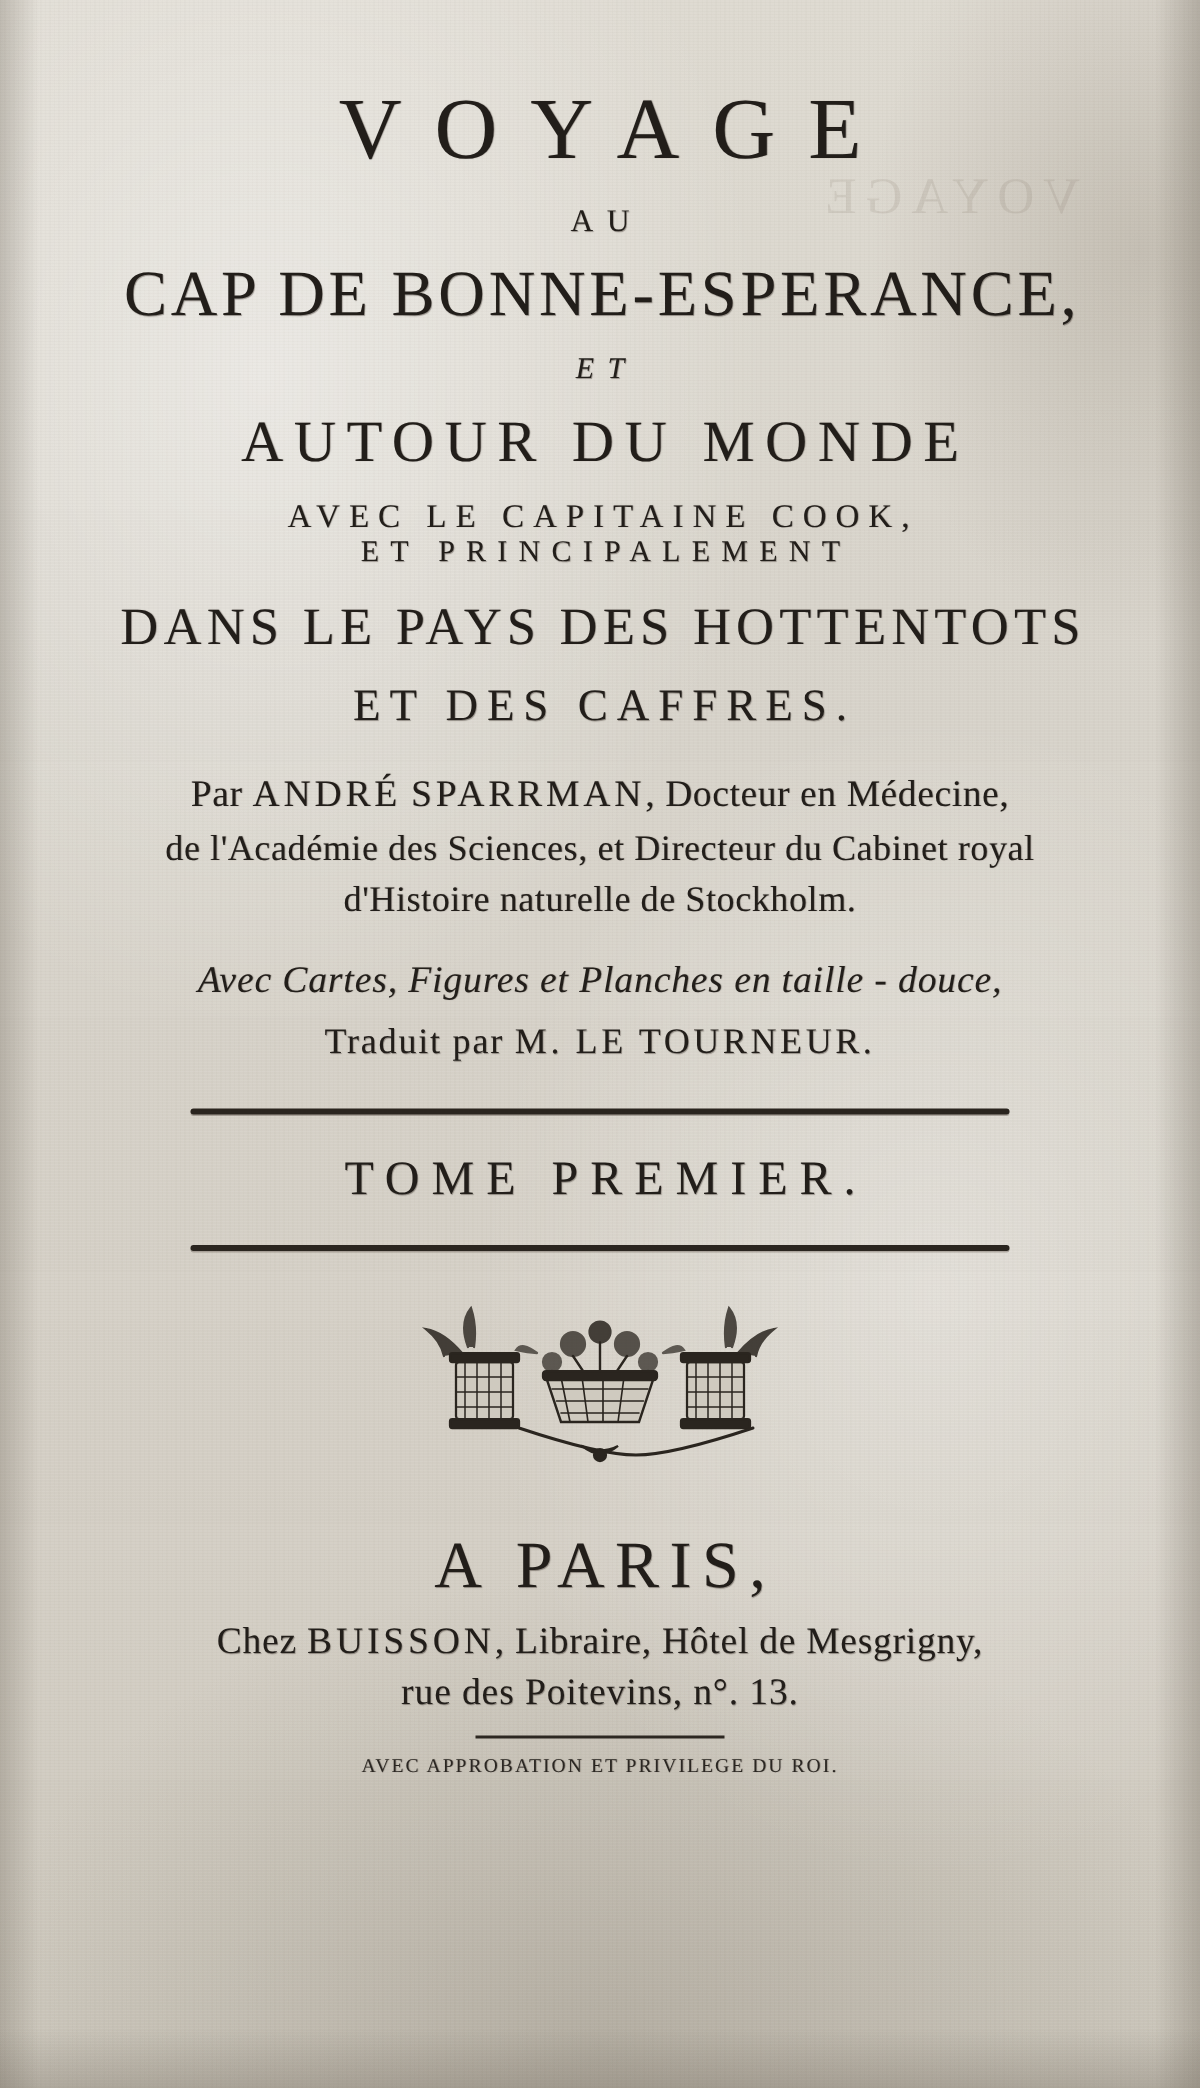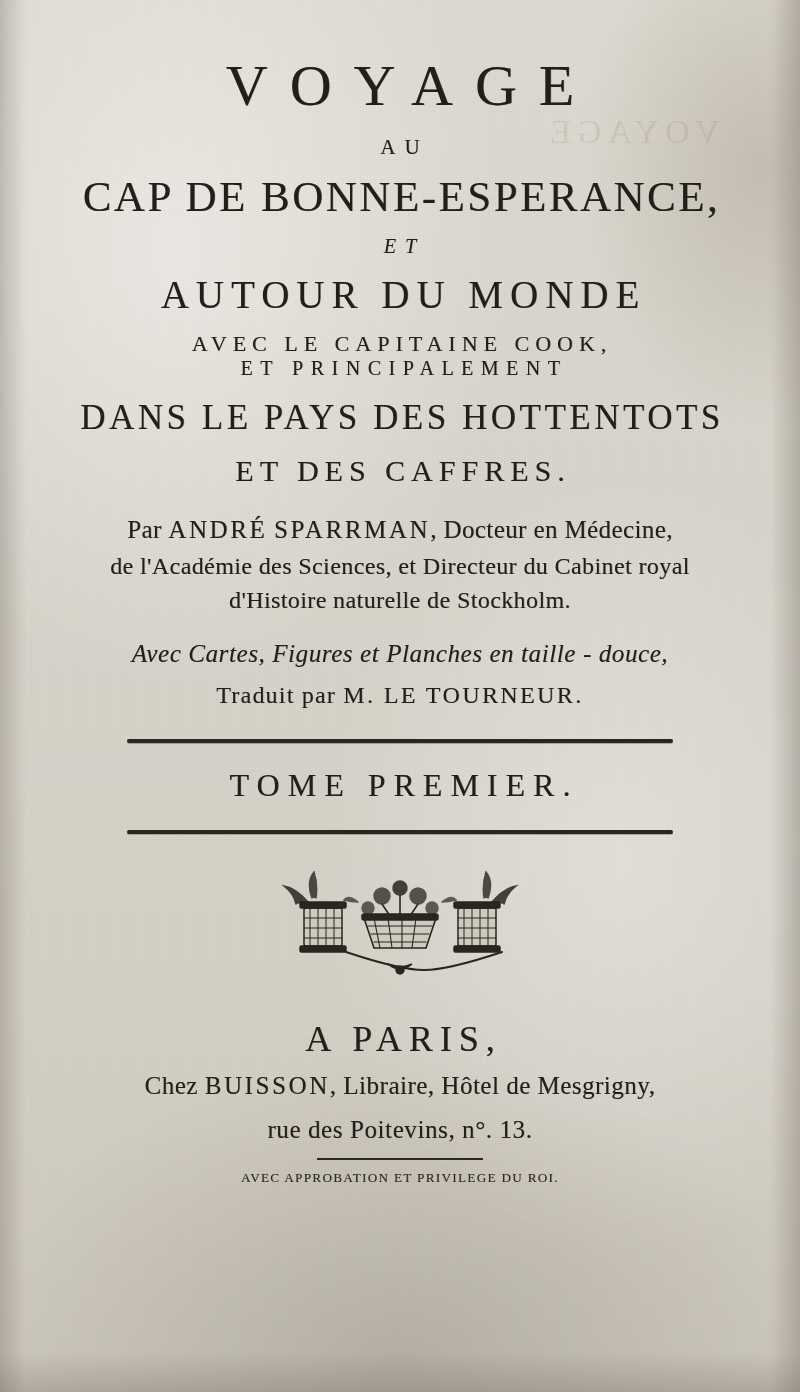--- a/index.html
+++ b/index.html
@@ -204,35 +204,35 @@
     display: flex;
     align-items: center;
     justify-content: center;
   }
 
   
   .imprint {
     margin-top: 28px;
   }
   .a-paris {
-    font-size: 36px;
+    font-size: 44px;
     letter-spacing: 7px;
     padding-left: 7px;
     margin-bottom: 12px;
   }
   .chez {
     font-size: 25px;
     letter-spacing: 0.5px;
     white-space: nowrap;
   }
   .chez .sc { letter-spacing: 2.6px; }
   .rue {
     font-size: 25px;
     letter-spacing: 0.6px;
-    margin-top: 16px;
+    margin-top: 6px;
   }
   .short-rule {
     width: 166px;
     height: 2.5px;
     background: #2c2721;
     margin: 14px auto 10px auto;
   }
   .year {
     font-size: 25px;
     letter-spacing: 3.2px;

